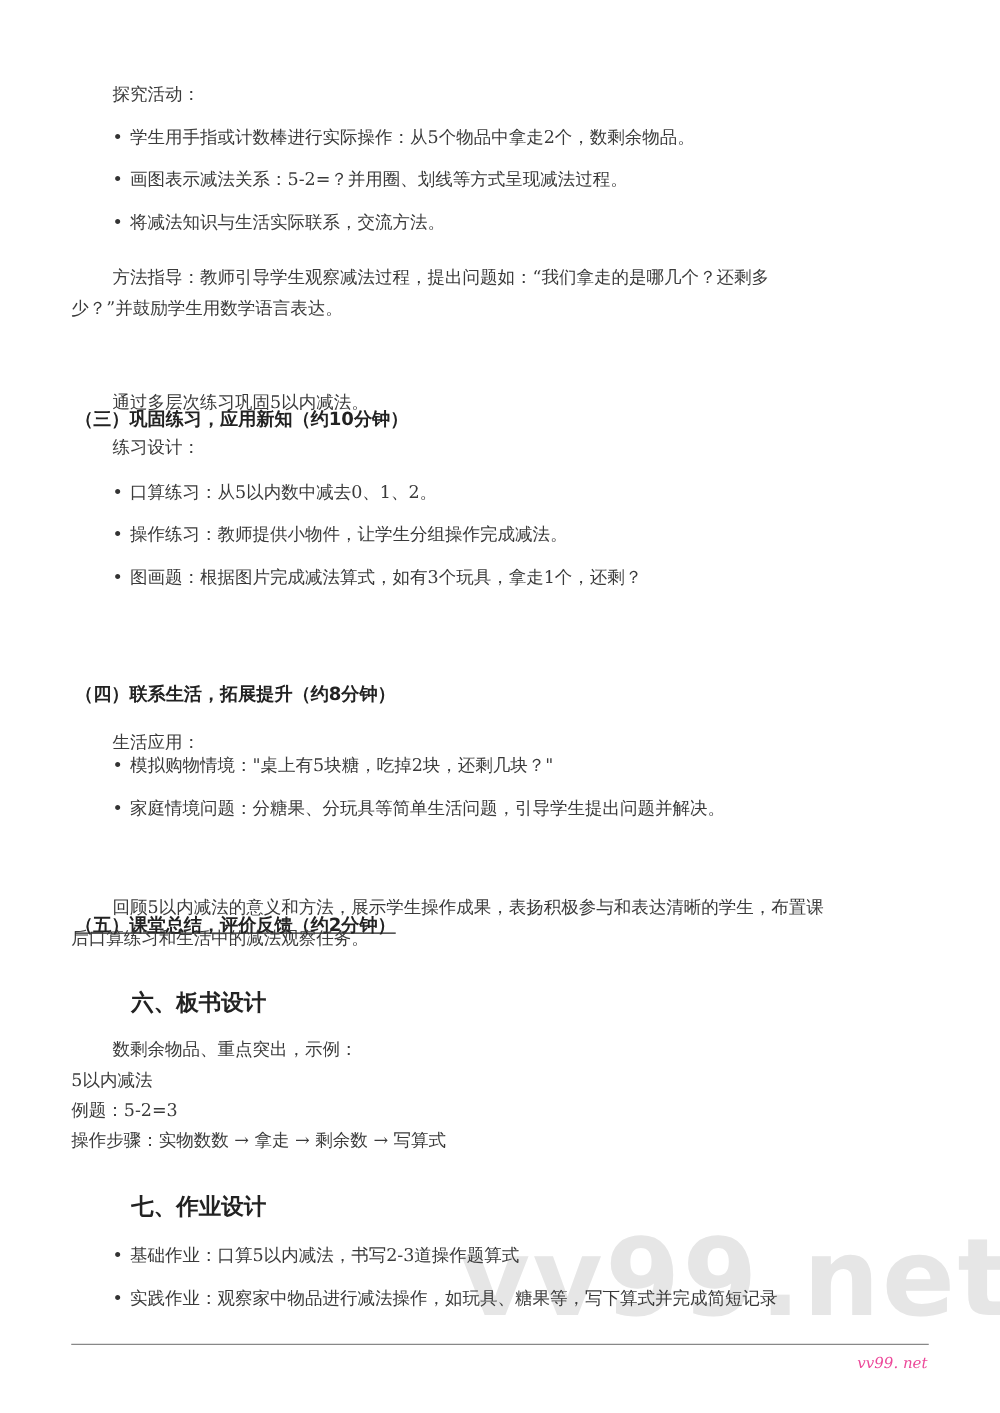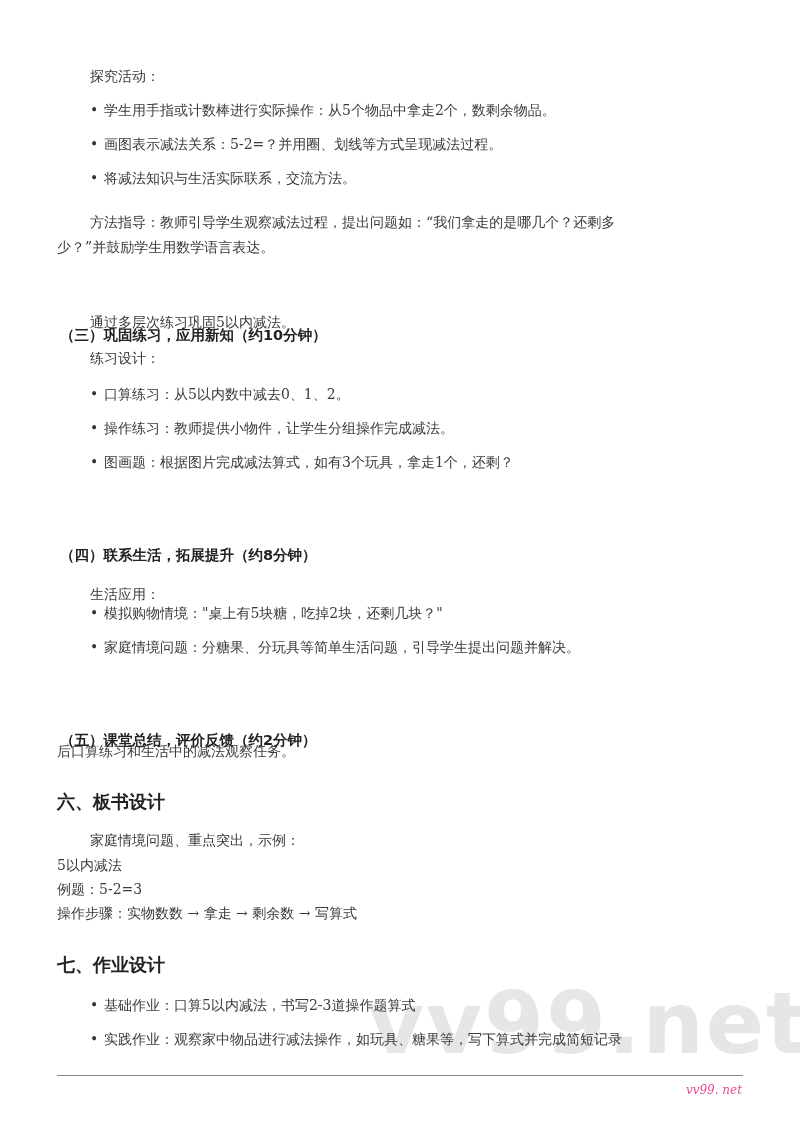--- a/index.html
+++ b/index.html
@@ -4,21 +4,21 @@
   <style>
     html, body { margin: 0; padding: 0; background: #ffffff; }
     body {
       width: 800px; height: 1130px; position: relative; overflow: hidden;
       font-family: "DejaVu Serif", "Liberation Serif", serif;
       color: #333333;
     }
     .page { position: absolute; left: 0; top: 0; width: 800px; height: 1130px; }
     .t { position: absolute; font-size: 14px; line-height: 20px; white-space: nowrap; color: #3a3a3a; text-align: center; }
     .h3 { position: absolute; font-size: 14.5px; font-weight: bold; color: #222; white-space: nowrap; font-family: "DejaVu Sans", sans-serif; margin-top: 48px; }
-    .h2 { position: absolute; font-size: 18px; font-weight: bold; color: #222; white-space: nowrap; font-family: "DejaVu Sans", sans-serif; }
+    .h2 { position: absolute; font-size: 18px; font-weight: bold; color: #222; white-space: nowrap; font-family: "DejaVu Sans", sans-serif; margin-left: 48px; }
     .bullet { position: absolute; left: 76px; font-size: 14px; line-height: 20px; white-space: nowrap; color: #3a3a3a; margin-left: 28px; }
     .bullet::before { content: "•"; position: absolute; left: -14px; top: 0; color: #333; }
     .watermark {
       position: absolute; left: 368px; top: 978px;
       font-family: "DejaVu Sans", sans-serif; font-weight: bold; font-size: 86px;
       color: #e6e6e6; letter-spacing: 2px; line-height: 90px; z-index: 0;
     }
     .front { z-index: 1; }
     .footer-line { position: absolute; left: 57px; top: 1075px; width: 686px; height: 1px; background: #888; }
     .footer-text { position: absolute; right: 58px; top: 1083px; font-size: 12px; font-style: italic; color: #ec4899; font-family: "DejaVu Serif", serif; }
@@ -42,25 +42,26 @@
   <div class="t front" style="left:90px; top:348px;">练习设计：</div>
   <div class="bullet front" style="top:384px;">口算练习：从5以内数中减去0、1、2。</div>
   <div class="bullet front" style="top:418px;">操作练习：教师提供小物件，让学生分组操作完成减法。</div>
   <div class="bullet front" style="top:452px;">图画题：根据图片完成减法算式，如有3个玩具，拿走1个，还剩？</div>
 
   <div class="h3 front" style="left:60px; top:498px;">（四）联系生活，拓展提升（约8分钟）</div>
   <div class="t front" style="left:90px; top:584px;">生活应用：</div>
   <div class="bullet front" style="top:603px;">模拟购物情境："桌上有5块糖，吃掉2块，还剩几块？"</div>
   <div class="bullet front" style="top:637px;">家庭情境问题：分糖果、分玩具等简单生活问题，引导学生提出问题并解决。</div>
 
-  <div class="h3 front" style="left:60px; top:683px;">（五）课堂总结，评价反馈（约2分钟）</div>
+  <div class="h3 front" style="left:60px; top:683px;text-decoration:underline;">（五）课堂总结，评价反馈（约2分钟）</div>
+  <div class="t front" style="left:90px; top:716px;">回顾5以内减法的意义和方法，展示学生操作成果，表扬积极参与和表达清晰的学生，布置课</div>
   <div class="t front" style="left:57px; top:741px;">后口算练习和生活中的减法观察任务。</div>
 
   <div class="h2 front" style="left:57px; top:790px;">六、板书设计</div>
-  <div class="t front" style="left:90px; top:830px;">家庭情境问题、重点突出，示例：</div>
+  <div class="t front" style="left:90px; top:830px;">数剩余物品、重点突出，示例：</div>
   <div class="t front" style="left:57px; top:855px;">5以内减法</div>
   <div class="t front" style="left:57px; top:879px;">例题：5-2=3</div>
   <div class="t front" style="left:57px; top:903px;">操作步骤：实物数数 → 拿走 → 剩余数 → 写算式</div>
 
   <div class="h2 front" style="left:57px; top:953px;">七、作业设计</div>
   <div class="bullet front" style="top:995px;">基础作业：口算5以内减法，书写2-3道操作题算式</div>
   <div class="bullet front" style="top:1029px;">实践作业：观察家中物品进行减法操作，如玩具、糖果等，写下算式并完成简短记录</div>
 
   <div class="footer-line"></div>
   <div class="footer-text">vv99. net</div>

